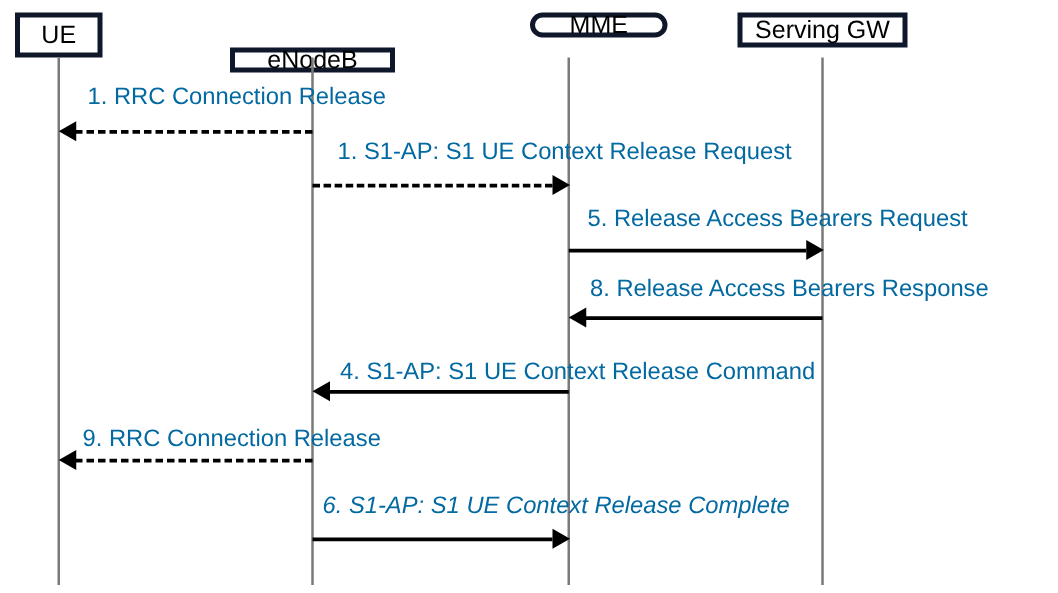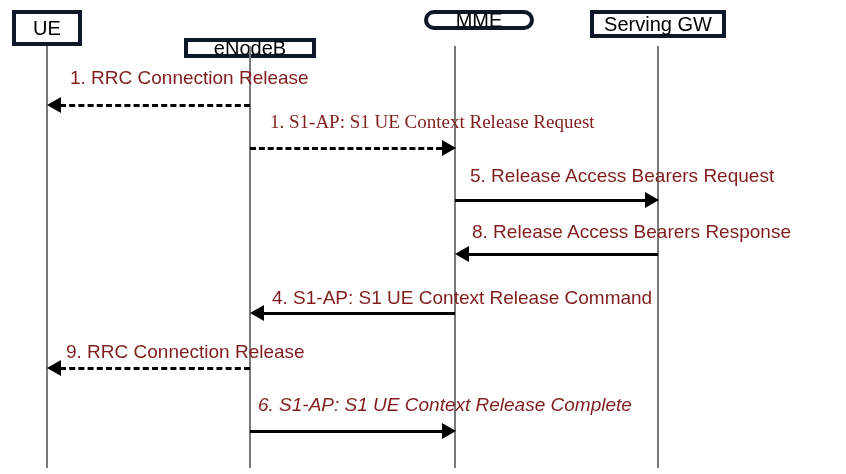--- a/index.html
+++ b/index.html
@@ -56,21 +56,21 @@
   }
   .arrow-head.right {
     border-left: 14px solid #000000;
   }
   .arrow-head.left {
     border-right: 14px solid #000000;
   }
   .msg-label {
     position: absolute;
     font-size: 19px;
-    color: #7f1d1d;
+    color: #0369a1;
     white-space: nowrap;
     line-height: 1;
   }
 </style>
 </head>
 <body>
 
 <div id="diagram-root">
   <div id="actors-layer">
       <div class="actor-box" style="left: 12px; top: 10px; width: 70px; height: 36px;">
@@ -91,21 +91,21 @@
       <div class="lifeline" style="left: 249px; top: 46px; height: 422px;"></div>
       <div class="lifeline" style="left: 454px; top: 46px; height: 422px;"></div>
       <div class="lifeline" style="left: 657px; top: 46px; height: 422px;"></div>
     </div>
   <div id="messages-layer">
       <div class="msg-line dashed" style="left: 60px; width: 190px; top: 104px;"></div>
       <div class="arrow-head left" style="top: 97px; left: 47px;"></div>
       <div class="msg-label" style="left: 70px; top: 68px;">1. RRC Connection Release</div>
       <div class="msg-line dashed" style="left: 250px; width: 192px; top: 147px;"></div>
       <div class="arrow-head right" style="top: 140px; left: 442px;"></div>
-      <div class="msg-label" style="left: 270px; top: 112px; font-family: Liberation Serif, serif;">1. S1-AP: S1 UE Context Release Request</div>
+      <div class="msg-label" style="left: 270px; top: 112px;">1. S1-AP: S1 UE Context Release Request</div>
       <div class="msg-line solid" style="left: 455px; width: 190px; top: 199px;"></div>
       <div class="arrow-head right" style="top: 192px; left: 645px;"></div>
       <div class="msg-label" style="left: 470px; top: 166px;">5. Release Access Bearers Request</div>
       <div class="msg-line solid" style="left: 468px; width: 190px; top: 253px;"></div>
       <div class="arrow-head left" style="top: 246px; left: 455px;"></div>
       <div class="msg-label" style="left: 472px; top: 222px;">8. Release Access Bearers Response</div>
       <div class="msg-line solid" style="left: 263px; width: 192px; top: 312px;"></div>
       <div class="arrow-head left" style="top: 305px; left: 250px;"></div>
       <div class="msg-label" style="left: 272px; top: 288px;">4. S1-AP: S1 UE Context Release Command</div>
       <div class="msg-line dashed" style="left: 60px; width: 190px; top: 367px;"></div>

